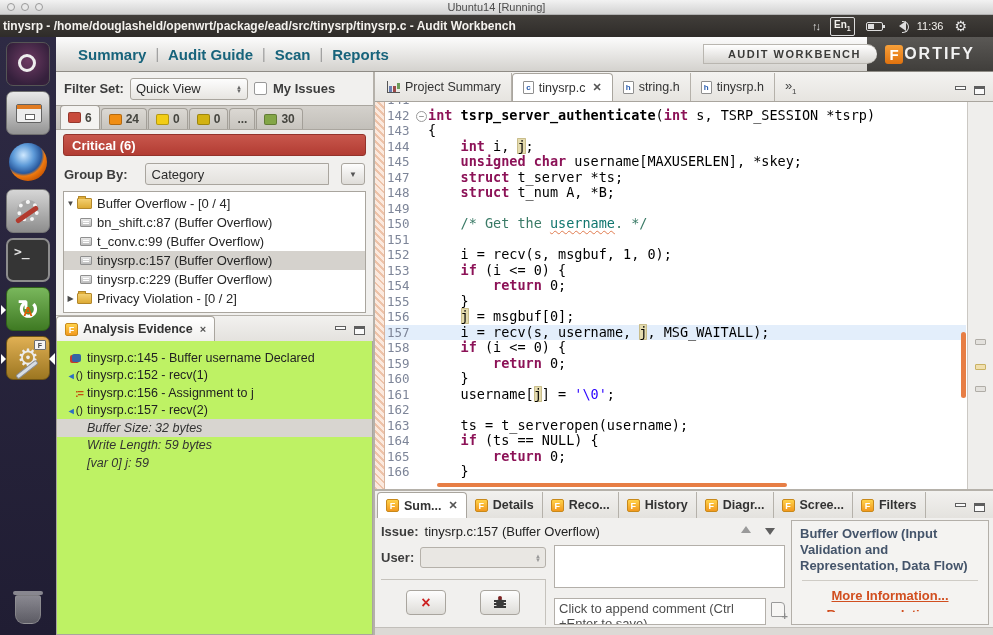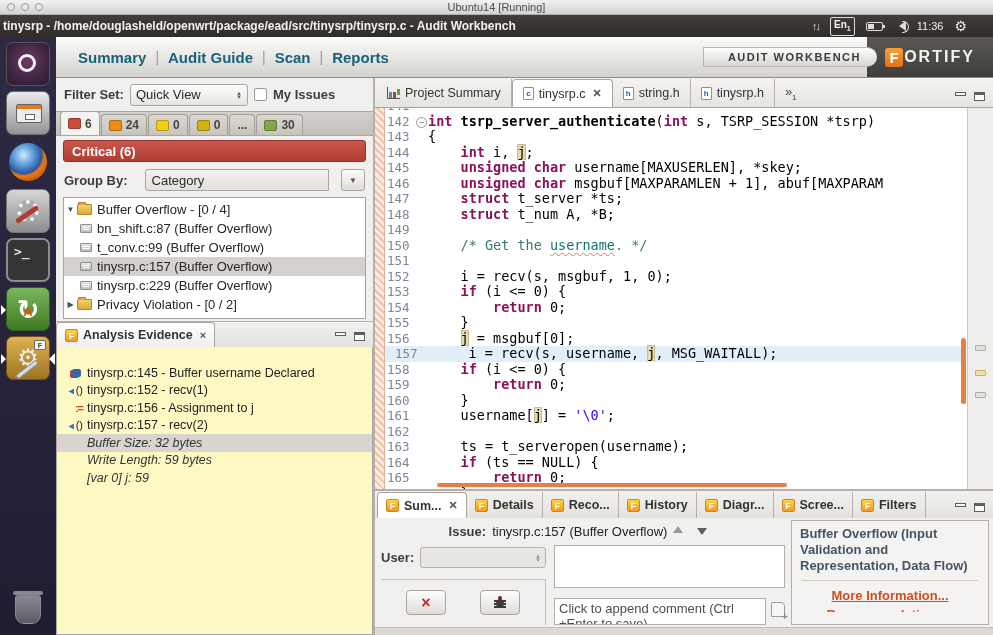--- a/index.html
+++ b/index.html
@@ -71,21 +71,21 @@
   .tile-trash i { position:absolute; left:9px; top:8px; width:26px; height:29px;
     background:linear-gradient(#cfcfcf99,#85858599); border:1px solid #9b9b9b88; border-radius:3px 3px 9px 9px; }
   .tile-trash i::before { content:""; position:absolute; left:-3px; top:-5px; width:30px; height:4px;
     background:#cdcdcd99; border-radius:2px; }
 
   
   .app { position:absolute; left:56px; top:37px; width:937px; height:598px; display:flex; flex-direction:column;
     background:#f1f0ee; }
 
   
-  .fheader { height:41px; flex:none; background:linear-gradient(#fcfcfc,#d4d2ce); border-bottom:1px solid #8f8c86;
+  .fheader { height:35px; flex:none; background:linear-gradient(#fcfcfc,#d4d2ce); border-bottom:1px solid #8f8c86;
     display:flex; }
   .nav { display:flex; align-items:center; gap:9px; margin-left:22px; }
   .nav a { font-size:15px; font-weight:bold; color:#17637b; text-decoration:none; }
   .nav i { color:#9a9a9a; font-style:normal; font-size:14px; }
   .brand-wrap { margin-left:auto; display:flex; align-items:center; height:100%; }
   .brand-pill { background:linear-gradient(#ffffff,#d7d5d1); border:1px solid #b9b6b0; border-right:none;
     border-radius:0 13px 13px 0; padding:3px 16px 3px 24px; font-size:11px; font-weight:bold;
     letter-spacing:1.5px; color:#3b3b39; position:relative; z-index:2; margin-right:-10px; }
   .logo-block { width:126px; height:100%; background:linear-gradient(#5a5855,#403e3b);
     display:flex; align-items:center; justify-content:center; gap:1px; }
@@ -151,21 +151,21 @@
   .vtab { height:25px; background:linear-gradient(#ffffff,#f0efed); border:1px solid #a9a59e; border-bottom:none;
     border-radius:4px 4px 0 0; display:flex; align-items:center; gap:5px; padding:0 8px; font-size:12.5px; font-weight:bold; color:#333; }
   .minmax { margin-left:auto; display:flex; gap:8px; padding:0 8px 6px 0; }
   .ic-min { width:11px; height:4px; border:1px solid #5e5e5e; background:#fafafa; }
   .ic-max { width:11px; height:9px; border:1px solid #5e5e5e; border-top-width:3px; background:#fafafa; }
   .ficon { width:13px; height:13px; border-radius:2px; background:linear-gradient(#ffd24a,#f2991e); border:1px solid #c8891a;
     color:#fff; font-size:9px; font-weight:bold; text-align:center; line-height:12px; flex:none; }
   .closex { font-size:11px; color:#555; font-weight:bold; margin-left:2px; }
 
   .evidence { flex:1; display:flex; flex-direction:column; min-height:0; margin-top:2px; }
-  .ev-list { flex:1; background:#fef9c3; border:1px solid #a9a59e; border-top:none; overflow:hidden; padding-top:17px; }
+  .ev-list { flex:1; background:#bef264; border:1px solid #a9a59e; border-top:none; overflow:hidden; padding-top:8px; }
   .ev-row { display:flex; align-items:center; height:17.5px; font-size:12.5px; color:#222; white-space:nowrap; padding-left:6px; }
   .ev-row.sel { background:#d8d5d0; }
   .ev-row.it { font-style:italic; color:#333; }
   .ev-ic { width:24px; flex:none; display:flex; align-items:center; justify-content:flex-end; padding-right:4px; font-size:11px; }
   .ic-decl { display:inline-block; width:9px; height:8px; background:#3465a4; border-radius:2px; box-shadow:-2px 1px 0 #c23b2e; margin-right:2px; }
   .ic-call b { color:#2d6fc4; font-size:9px; }
   .ic-call i { font-style:normal; color:#222; font-size:11px; }
   .ic-assign { color:#c4500e; font-weight:bold; font-size:11px; letter-spacing:-1px; }
 
   
@@ -191,36 +191,36 @@
   .ruler .mk.y { background:#f0dfae; border-color:#c9b264; }
   .vscroll { position:absolute; right:27px; width:5px; top:230px; height:66px; background:#e77e45; border-radius:3px; }
   .hscroll { position:absolute; left:62px; bottom:2px; width:350px; height:4px; background:#e77e45; border-radius:2px; }
   .code-lines { position:absolute; left:10px; right:27px; top:-10px; }
   .cl { display:flex; height:15.5px; line-height:15.5px; font-size:13.5px; white-space:pre; }
   .cl .ln { width:30px; flex:none; text-align:left; padding-left:2px; color:#7d8598; font-size:12.5px; }
   .cl .fold { width:13px; flex:none; position:relative; }
   .cl .fold.has::before { content:"−"; position:absolute; left:1px; top:3px; width:9px; height:9px; border:1px solid #9a9a9a;
     border-radius:50%; background:#fff; color:#777; font-size:9px; line-height:8px; text-align:center; }
   .cl .src { flex:1; color:#000; }
-  .cl.cur { background:#e3eefb;padding-left:8px; }
+  .cl.cur { background:#e3eefb; }
   .kw { color:#8c1257; font-weight:bold; }
   .cm { color:#3a7a66; }
   .cmu { color:#0f766e; text-decoration:underline wavy #e07b4f 1px; text-underline-offset:2px; }
   .st { color:#2a00ff; }
   .oc { background:#e4dbae; box-shadow:0 0 0 1px #c9bd8b inset; border-radius:1px; }
   .fn { font-weight:bold; }
 
   
   .btm { flex:none; height:138px; display:flex; flex-direction:column; border-top:2px solid #b5b1aa; background:#f1f0ee; }
   .btm-tabbar { height:27px; flex:none; background:linear-gradient(#f2f1ef,#e4e2de); display:flex; align-items:flex-end; padding-left:2px; }
   .btab { height:26px; display:flex; align-items:center; gap:5px; padding:0 8px; font-size:12.5px; font-weight:bold; color:#333;
     border-right:1px solid #b5b1aa; }
   .btab.sel { background:#fff; border:1px solid #a9a59e; border-bottom:none; border-radius:4px 4px 0 0; }
   .btm-content { flex:1; display:flex; min-height:0; padding:2px 4px 2px 6px; gap:6px; }
-  .bc-left { flex:1; display:flex; flex-direction:column; min-width:0;align-items:center; }
+  .bc-left { flex:1; display:flex; flex-direction:column; min-width:0; }
   .issue-row { height:23px; flex:none; display:flex; align-items:center; gap:6px; font-size:13px; }
   .issue-row .val { color:#222; }
   .nav-arrows { margin-left:auto; display:flex; gap:14px; padding-right:10px; }
   .tri-up { width:0; height:0; border:5px solid transparent; border-bottom:7px solid #9a9a9a; margin-top:-3px; }
   .tri-dn { width:0; height:0; border:5px solid transparent; border-top:7px solid #5f5f5f; margin-top:4px; }
   .bc-mid { flex:1; display:flex; gap:8px; min-height:0; }
   .user-col { width:165px; flex:none; display:flex; flex-direction:column; }
   .user-row { display:flex; align-items:center; gap:6px; margin-top:4px; }
   .user-combo { flex:1; height:21px; background:#e9e7e3; border:1px solid #b5b1aa; border-radius:3px;
     display:flex; align-items:center; }
@@ -497,21 +497,20 @@
             </div>
           </div>
 
         <div class="code-wrap">
           <div class="code-lines" id="code-lines">
               <div class="cl"><span class="ln">141</span><span class="fold"></span><span class="src"></span></div>
               <div class="cl"><span class="ln">142</span><span class="fold has"></span><span class="src"><span class="kw">int</span><span> </span><span class="fn">tsrp_server_authenticate</span><span>(</span><span class="kw">int</span><span> s, TSRP_SESSION *tsrp)</span></span></div>
               <div class="cl"><span class="ln">143</span><span class="fold"></span><span class="src"><span>{</span></span></div>
               <div class="cl"><span class="ln">144</span><span class="fold"></span><span class="src"><span>    </span><span class="kw">int</span><span> i, </span><span class="oc">j</span><span>;</span></span></div>
               <div class="cl"><span class="ln">145</span><span class="fold"></span><span class="src"><span>    </span><span class="kw">unsigned</span><span> </span><span class="kw">char</span><span> username[MAXUSERLEN], *skey;</span></span></div>
-              <div class="cl"><span class="ln">146</span><span class="fold"></span><span class="src"><span>    </span><span class="kw">unsigned</span><span> </span><span class="kw">char</span><span> msgbuf[MAXPARAMLEN + 1], abuf[MAXPARAM</span></span></div>
               <div class="cl"><span class="ln">147</span><span class="fold"></span><span class="src"><span>    </span><span class="kw">struct</span><span> t_server *ts;</span></span></div>
               <div class="cl"><span class="ln">148</span><span class="fold"></span><span class="src"><span>    </span><span class="kw">struct</span><span> t_num A, *B;</span></span></div>
               <div class="cl"><span class="ln">149</span><span class="fold"></span><span class="src"></span></div>
               <div class="cl"><span class="ln">150</span><span class="fold"></span><span class="src"><span>    </span><span class="cm">/* Get the </span><span class="cmu">username</span><span class="cm">. */</span></span></div>
               <div class="cl"><span class="ln">151</span><span class="fold"></span><span class="src"></span></div>
               <div class="cl"><span class="ln">152</span><span class="fold"></span><span class="src"><span>    i = recv(s, msgbuf, 1, 0);</span></span></div>
               <div class="cl"><span class="ln">153</span><span class="fold"></span><span class="src"><span>    </span><span class="kw">if</span><span> (i &lt;= 0) {</span></span></div>
               <div class="cl"><span class="ln">154</span><span class="fold"></span><span class="src"><span>        </span><span class="kw">return</span><span> 0;</span></span></div>
               <div class="cl"><span class="ln">155</span><span class="fold"></span><span class="src"><span>    }</span></span></div>
               <div class="cl"><span class="ln">156</span><span class="fold"></span><span class="src"><span>    </span><span class="oc">j</span><span> = msgbuf[0];</span></span></div>

